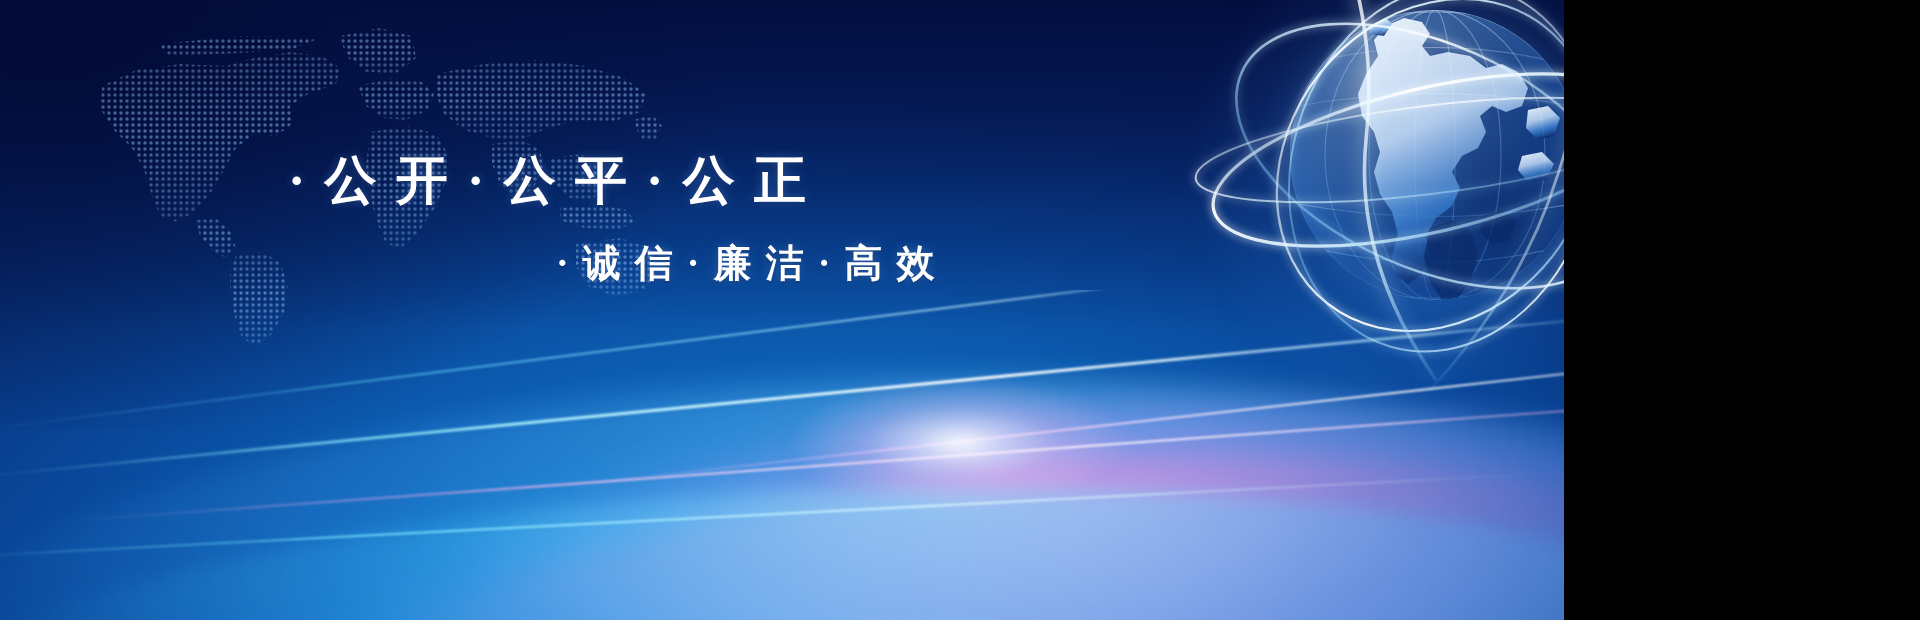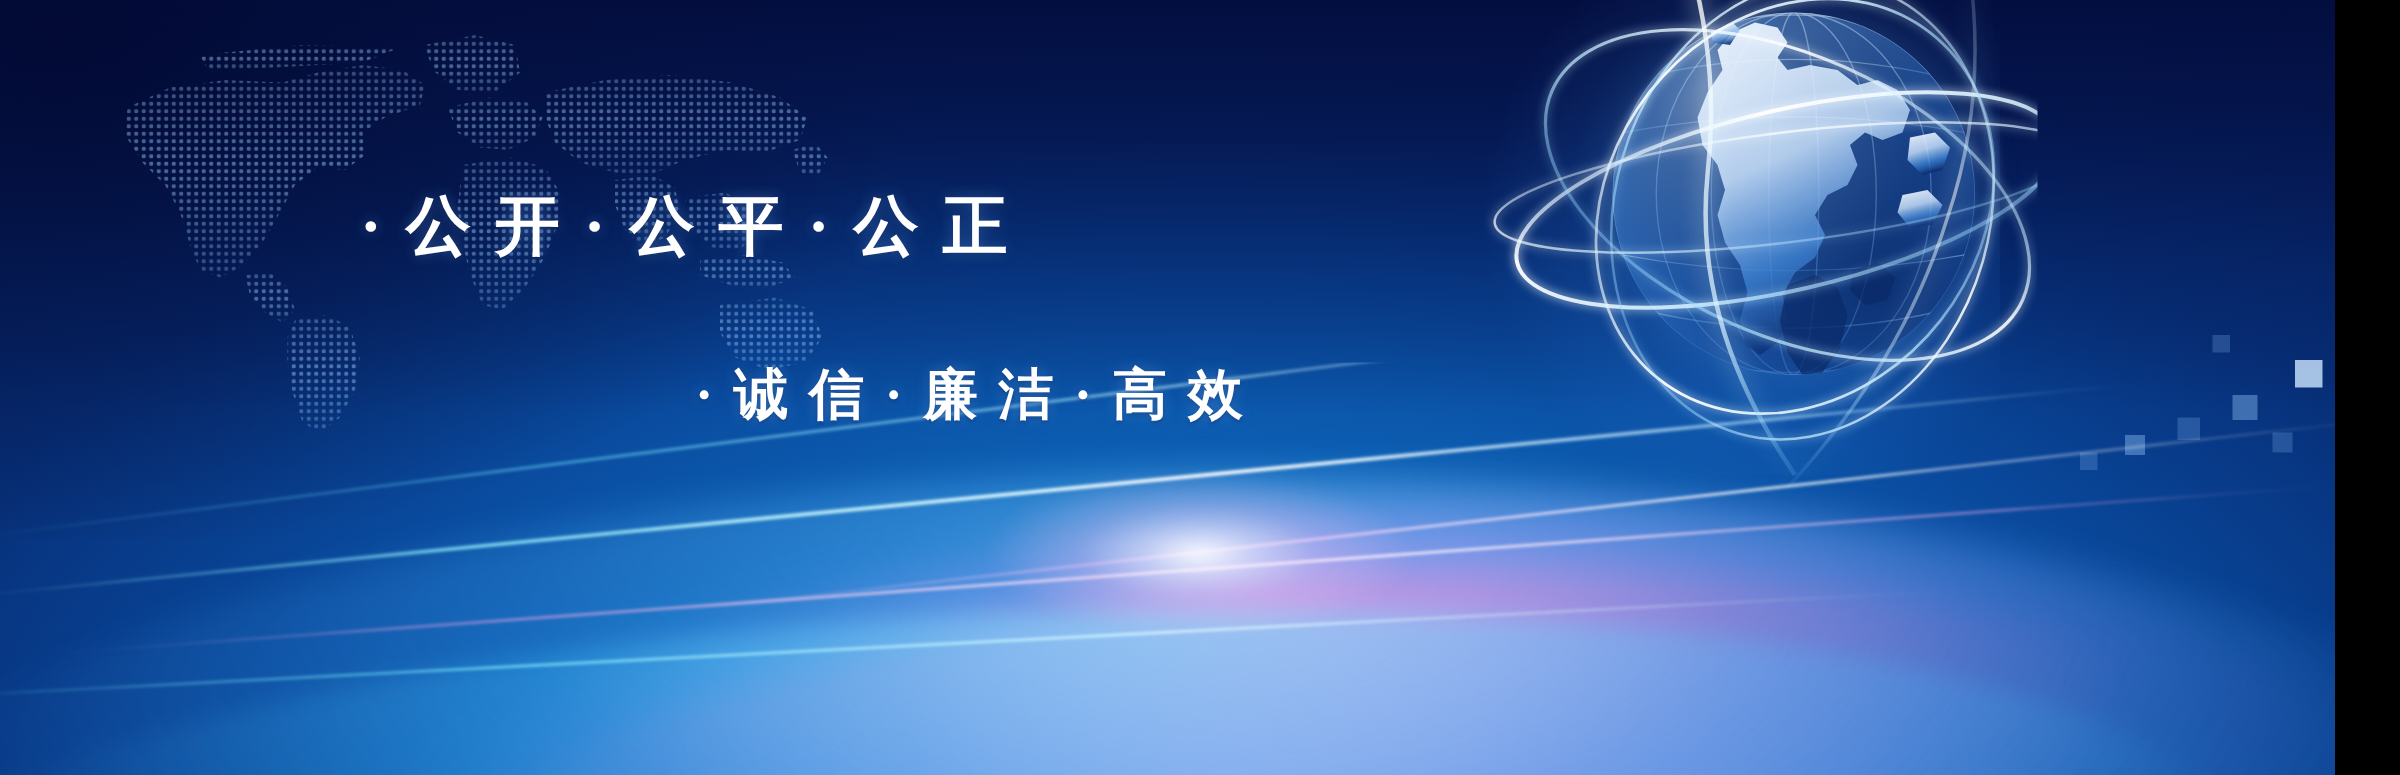--- a/index.html
+++ b/index.html
@@ -1,18 +1,18 @@
 <!DOCTYPE html>
 <html><head>
 <meta charset="utf-8">
 <style>
   html,body{margin:0;padding:0;background:#000;}
   #banner{
     position:relative;
-    width:1868px;height:620px;
+    width:1564px;height:620px;
     overflow:hidden;
     font-family:"Liberation Serif","DejaVu Serif",serif;
     background:#0369a1;
   }
 
   
   .bg-base{
     position:absolute;inset:0;
     background:
       radial-gradient(ellipse 1500px 760px at 52% 104%, #2aa7e8 0%, #1486d6 16%, #0d63b8 34%, #09479a 54%, #072f78 74%, #061f5e 100%),
@@ -109,21 +109,21 @@
   .line{
     position:absolute;
     color:#ffffff;
     font-family:"Liberation Serif","DejaVu Serif",serif;
     font-weight:700;
     white-space:nowrap;
     text-shadow:0 0 10px rgba(120,190,255,.35), 0 2px 4px rgba(0,20,70,.45);
     letter-spacing:.06em;
   }
   .line-1{ left:288px; top:146px; font-size:52px; }
-  .line-2{ left:556px; top:238px; font-size:44px;margin-top:48px; }
+  .line-2{ left:556px; top:238px; font-size:38px; }
 
   
   .sq{position:absolute;background:rgba(205,230,255,.80);}
   .sq.dim{background:rgba(150,200,250,.40);}
   .sq.faint{background:rgba(140,190,248,.24);}
 </style>
 </head>
 <body>
 
 <div id="banner">

